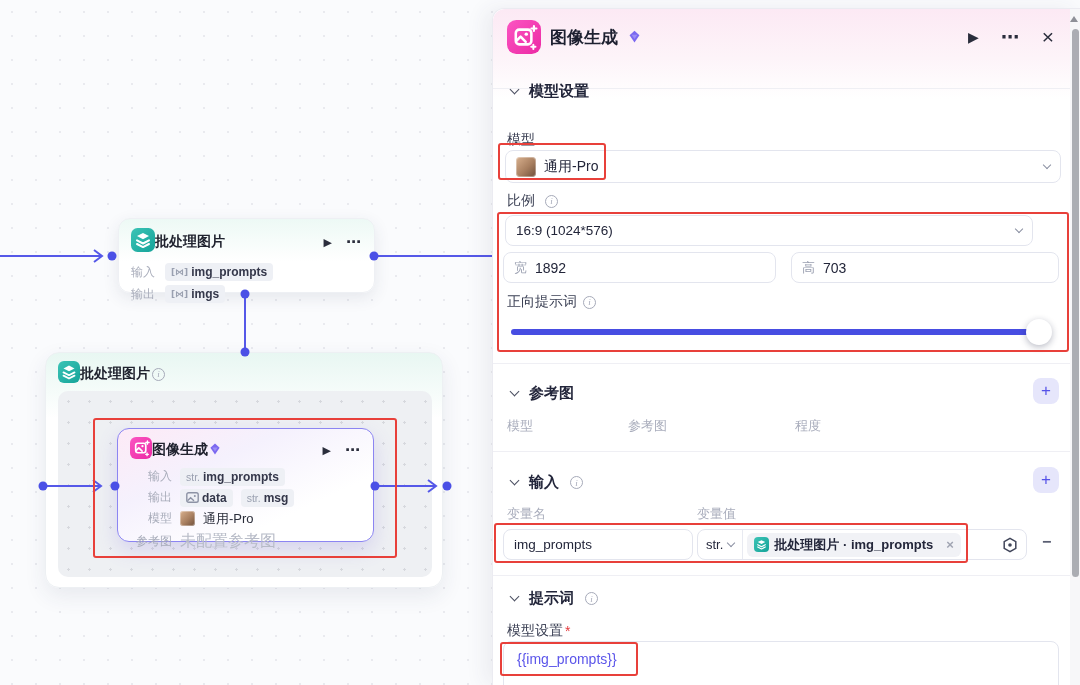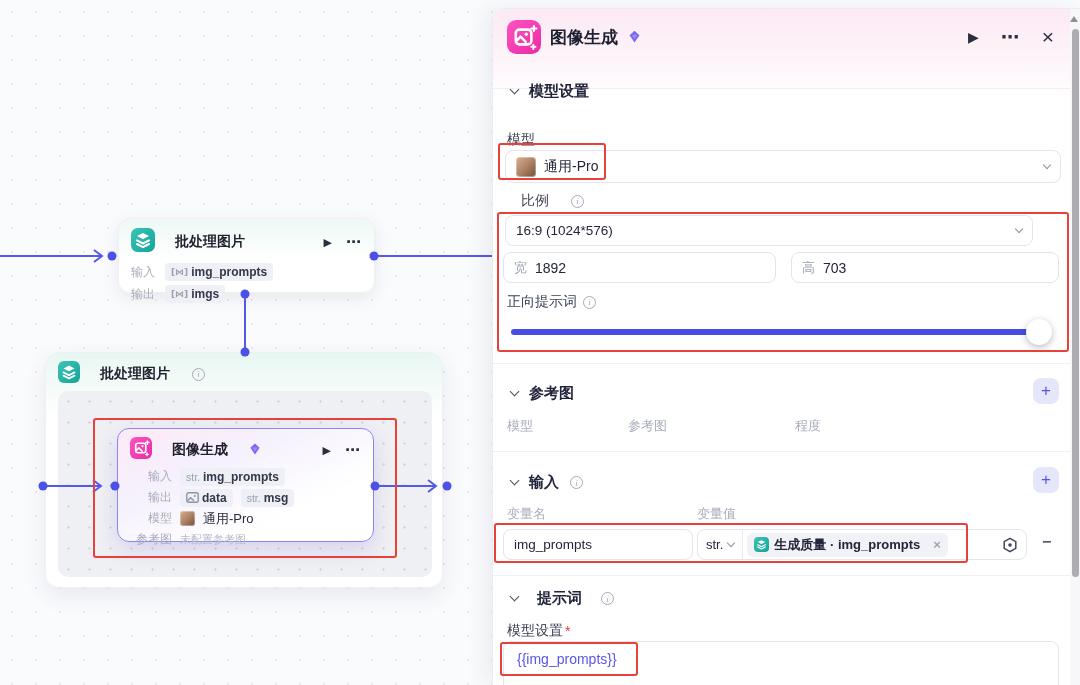--- a/index.html
+++ b/index.html
@@ -11,36 +11,36 @@
   .abs { position:absolute; }
   .row { display:flex; align-items:center; }
 
   
   .node { border-radius:12px; background:#fff; box-shadow:0 5px 16px rgba(45,55,90,.10);
           border:1px solid #eef0f4; z-index:4; }
   .node-mint { background:linear-gradient(180deg,#edf9f5 0%,#ffffff 58%); }
   .node-sel  { border:1.5px solid #8c85f2;
                background:linear-gradient(155deg,#fdeaf6 0%,#f5f1fd 34%,#ffffff 72%);
                box-shadow:0 8px 20px rgba(120,95,220,.20); }
-  .node-head { display:flex; align-items:center; gap:20px; padding:9px 12px 5px 12px; }
+  .node-head { display:flex; align-items:center; gap:0; padding:9px 12px 5px 12px; }
   .node-title { font-size:14px; font-weight:700; color:#20232f; }
   .node-act { margin-left:auto; display:flex; align-items:center; gap:14px; color:#2b2e3c; }
   .node-play { font-size:11px; }
   .node-more { font-size:15px; font-weight:700; letter-spacing:1px; }
   .nrow { display:flex; align-items:center; gap:8px; padding:2px 12px; }
   .nlabel { font-size:12px; color:#a8acba; flex:0 0 auto; }
   .w26 { width:26px; } .w42 { width:42px; text-align:right; }
   .tag { display:inline-flex; align-items:center; gap:3px; background:#eef0f5; border-radius:4px;
          height:18px; padding:0 6px; font-size:12px; font-weight:600; color:#34374a; }
   .tag .tpre { font-size:10.5px; font-weight:400; color:#9aa0b0; }
   .tag .ticon { font-size:9px; color:#9aa0b0; font-family:"DejaVu Sans",sans-serif; }
   .avatar { width:15px; height:15px; border-radius:3px;
             background:linear-gradient(135deg,#d9b18f 0%,#a87f60 55%,#6d4e39 100%);
             box-shadow:inset 0 0 0 1px rgba(255,255,255,.35); }
-  .grayval { font-size:11px; color:#b7bbc7; }
+  .grayval { font-size:16px; color:#b7bbc7; }
   .plainval { font-size:13px; color:#2a2d3a; font-weight:500; }
 
   .container-card { border-radius:14px; background:linear-gradient(180deg,#e8f7f2 0%,#ffffff 28%);
           border:1px solid #edf0f3; box-shadow:0 8px 22px rgba(45,55,90,.09); z-index:1; }
   .container-inner { background-color:#eef0f3; border-radius:10px;
           background-image:radial-gradient(circle,#d6d8dd 1px,transparent 1.25px);
           background-size:21px 21px; }
 
   
   .redbox { border:2px solid #e8403a; border-radius:3px; z-index:50; pointer-events:none; }
@@ -271,21 +271,21 @@
       <span class="chev"></span>
       <span class="sec-title">模型设置</span>
     </div>
     <div class="abs flabel" style="left:14px; top:122px;">模型</div>
     <div class="abs select" style="left:12px; top:141px; width:556px; height:33px;">
       <span class="mini-avatar"></span>
       <span class="sel-text">通用-Pro</span>
       <span class="chev chev-sm" style="margin-left:auto;"></span>
     </div>
 
-    <div class="abs row" style="left:28px; top:183px; gap:22px;text-align:right;">
+    <div class="abs row" style="left:14px; top:183px; gap:10px;text-align:right;">
       <span class="flabel">比例</span>
       <span class="info">i</span>
     </div>
     <div class="abs select" style="left:12px; top:206px; width:528px; height:31px;">
       <span class="sel-text" style="font-size:13.5px;">16:9 (1024*576)</span>
       <span class="chev chev-sm" style="margin-left:auto;"></span>
     </div>
     <div class="abs inputbox" style="left:10px; top:243px; width:273px; height:31px;">
       <span class="prefix">宽</span>
       <span class="sel-text">1892</span>
@@ -331,34 +331,34 @@
       <span class="row" style="gap:5px; padding:0 8px; height:100%; border-right:1px solid #e8eaf1;">
         <span class="sel-text" style="font-size:13px;">str.</span>
         <span class="chev chev-sm"></span>
       </span>
       <span class="pill" style="margin-left:4px;">
         <span style="display:inline-flex;">
           <svg width="15" height="15" viewBox="0 0 24 24">
               <use href="#layersIcon"></use>
             </svg>
           </span>
-        <span>生成质量 · img_prompts</span>
+        <span>批处理图片 · img_prompts</span>
         <span class="xclose" style="margin-left:8px;">×</span>
       </span>
       <span style="margin-left:auto; margin-right:8px; display:inline-flex;">
         <svg width="16" height="16" viewBox="0 0 16 16">
             <use href="#hexIcon"></use>
           </svg>
         </span>
     </div>
     <div class="abs minus" style="left:549px; top:524px;">−</div>
 
     <div class="abs divider" style="top:566px;"></div>
 
-    <div class="abs row" style="left:18px; top:580px; gap:19px;">
+    <div class="abs row" style="left:18px; top:580px; gap:11px;">
       <span class="chev"></span>
       <span class="sec-title">提示词</span>
       <span class="info">i</span>
     </div>
     <div class="abs row" style="left:14px; top:613px; gap:2px;">
       <span class="flabel">模型设置</span>
       <span style="color:#e4393c; font-size:14px;">*</span>
     </div>
     <div class="abs ta" style="left:10px; top:632px; width:556px; height:70px;">
       <span>{{img_prompts}}</span>

